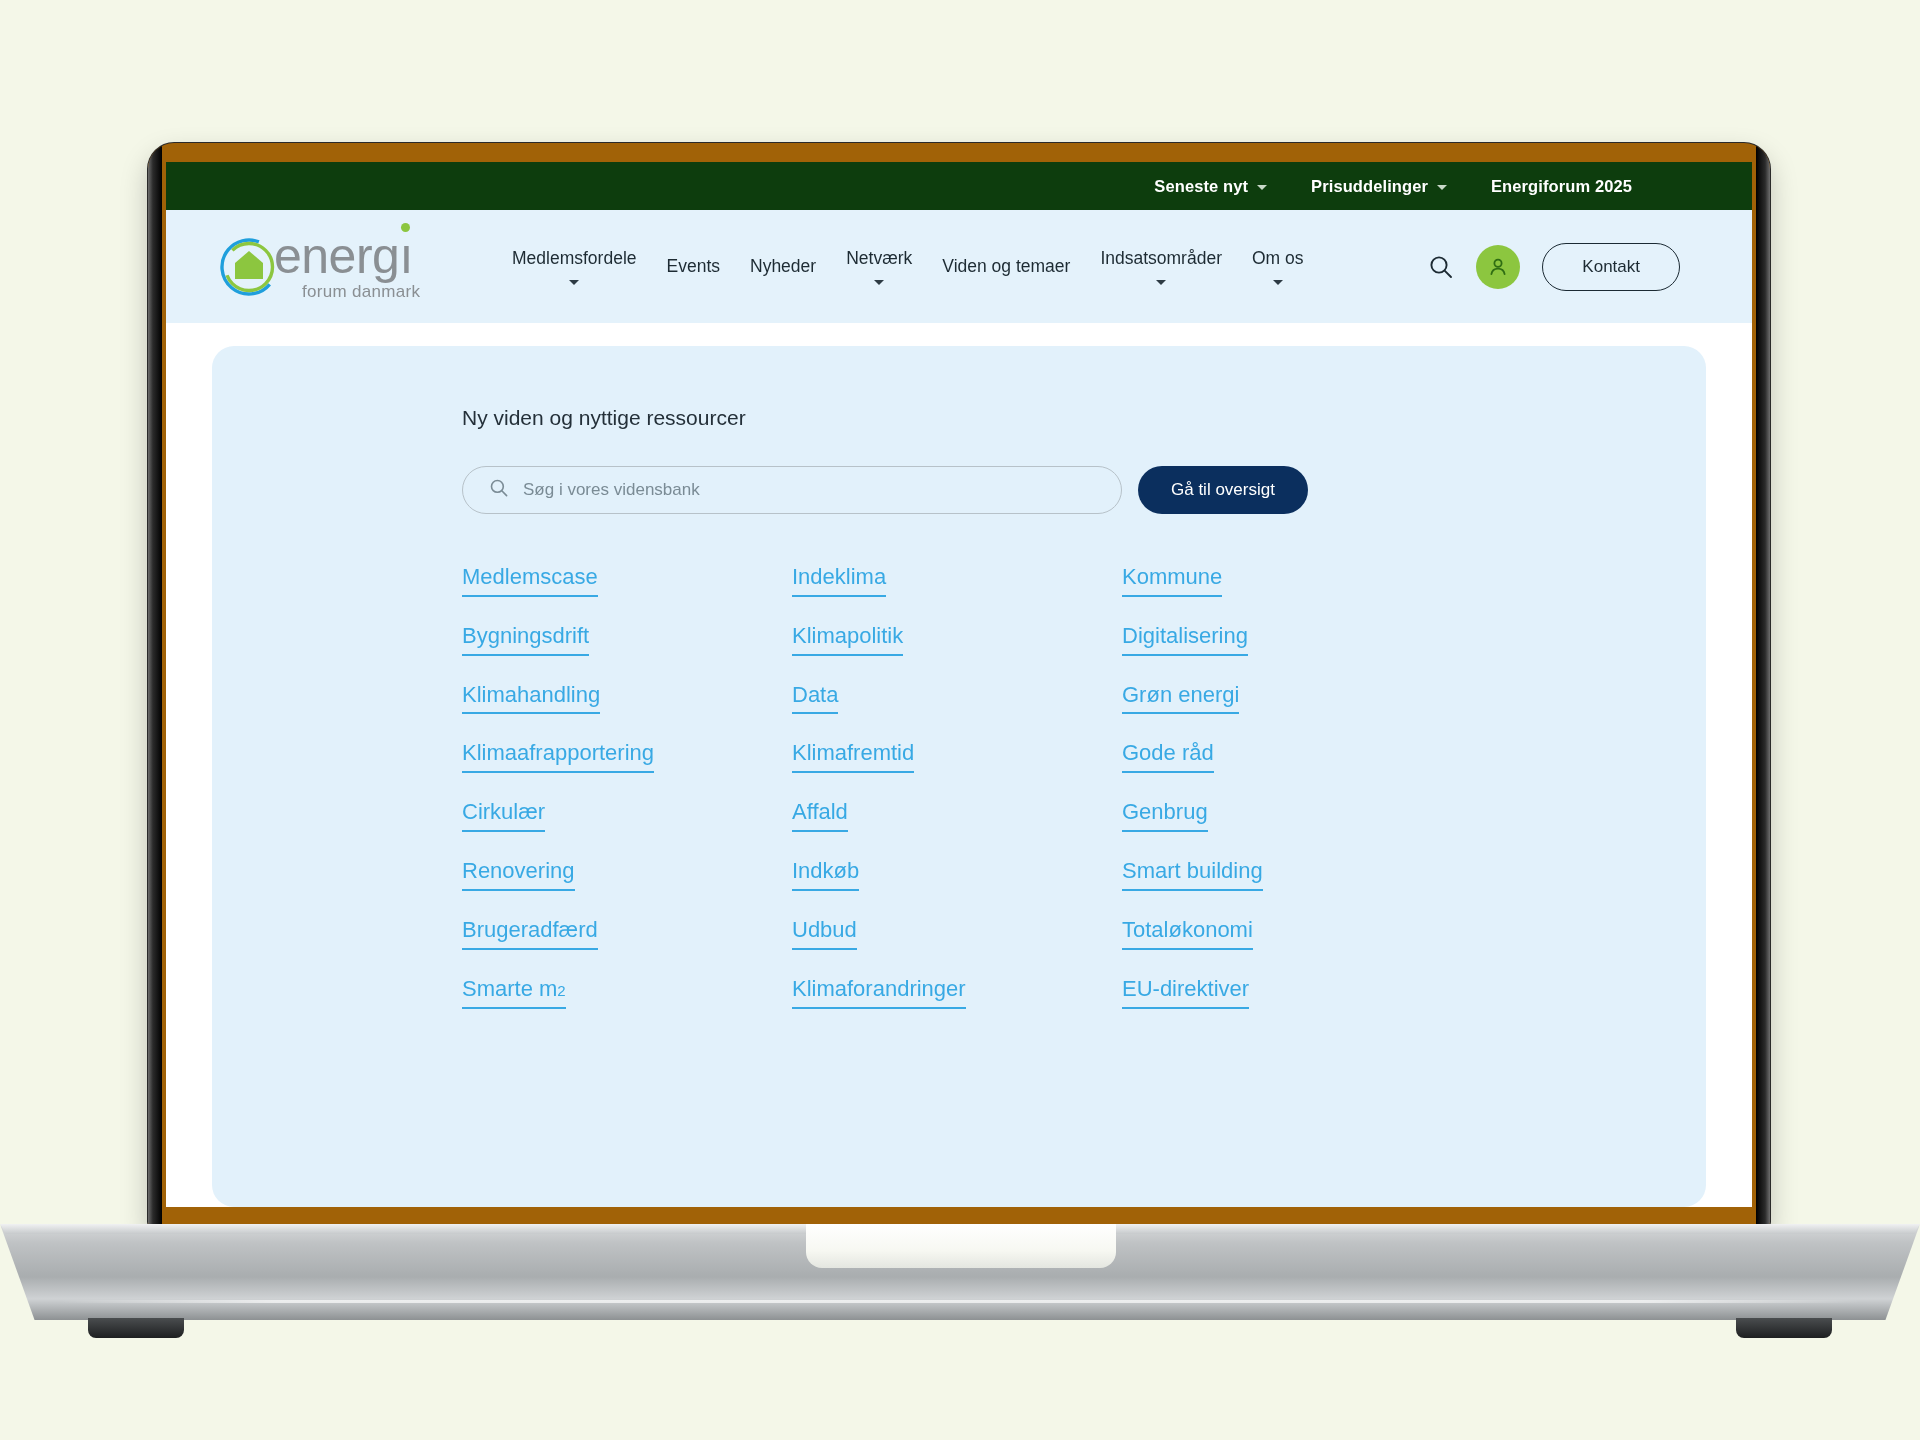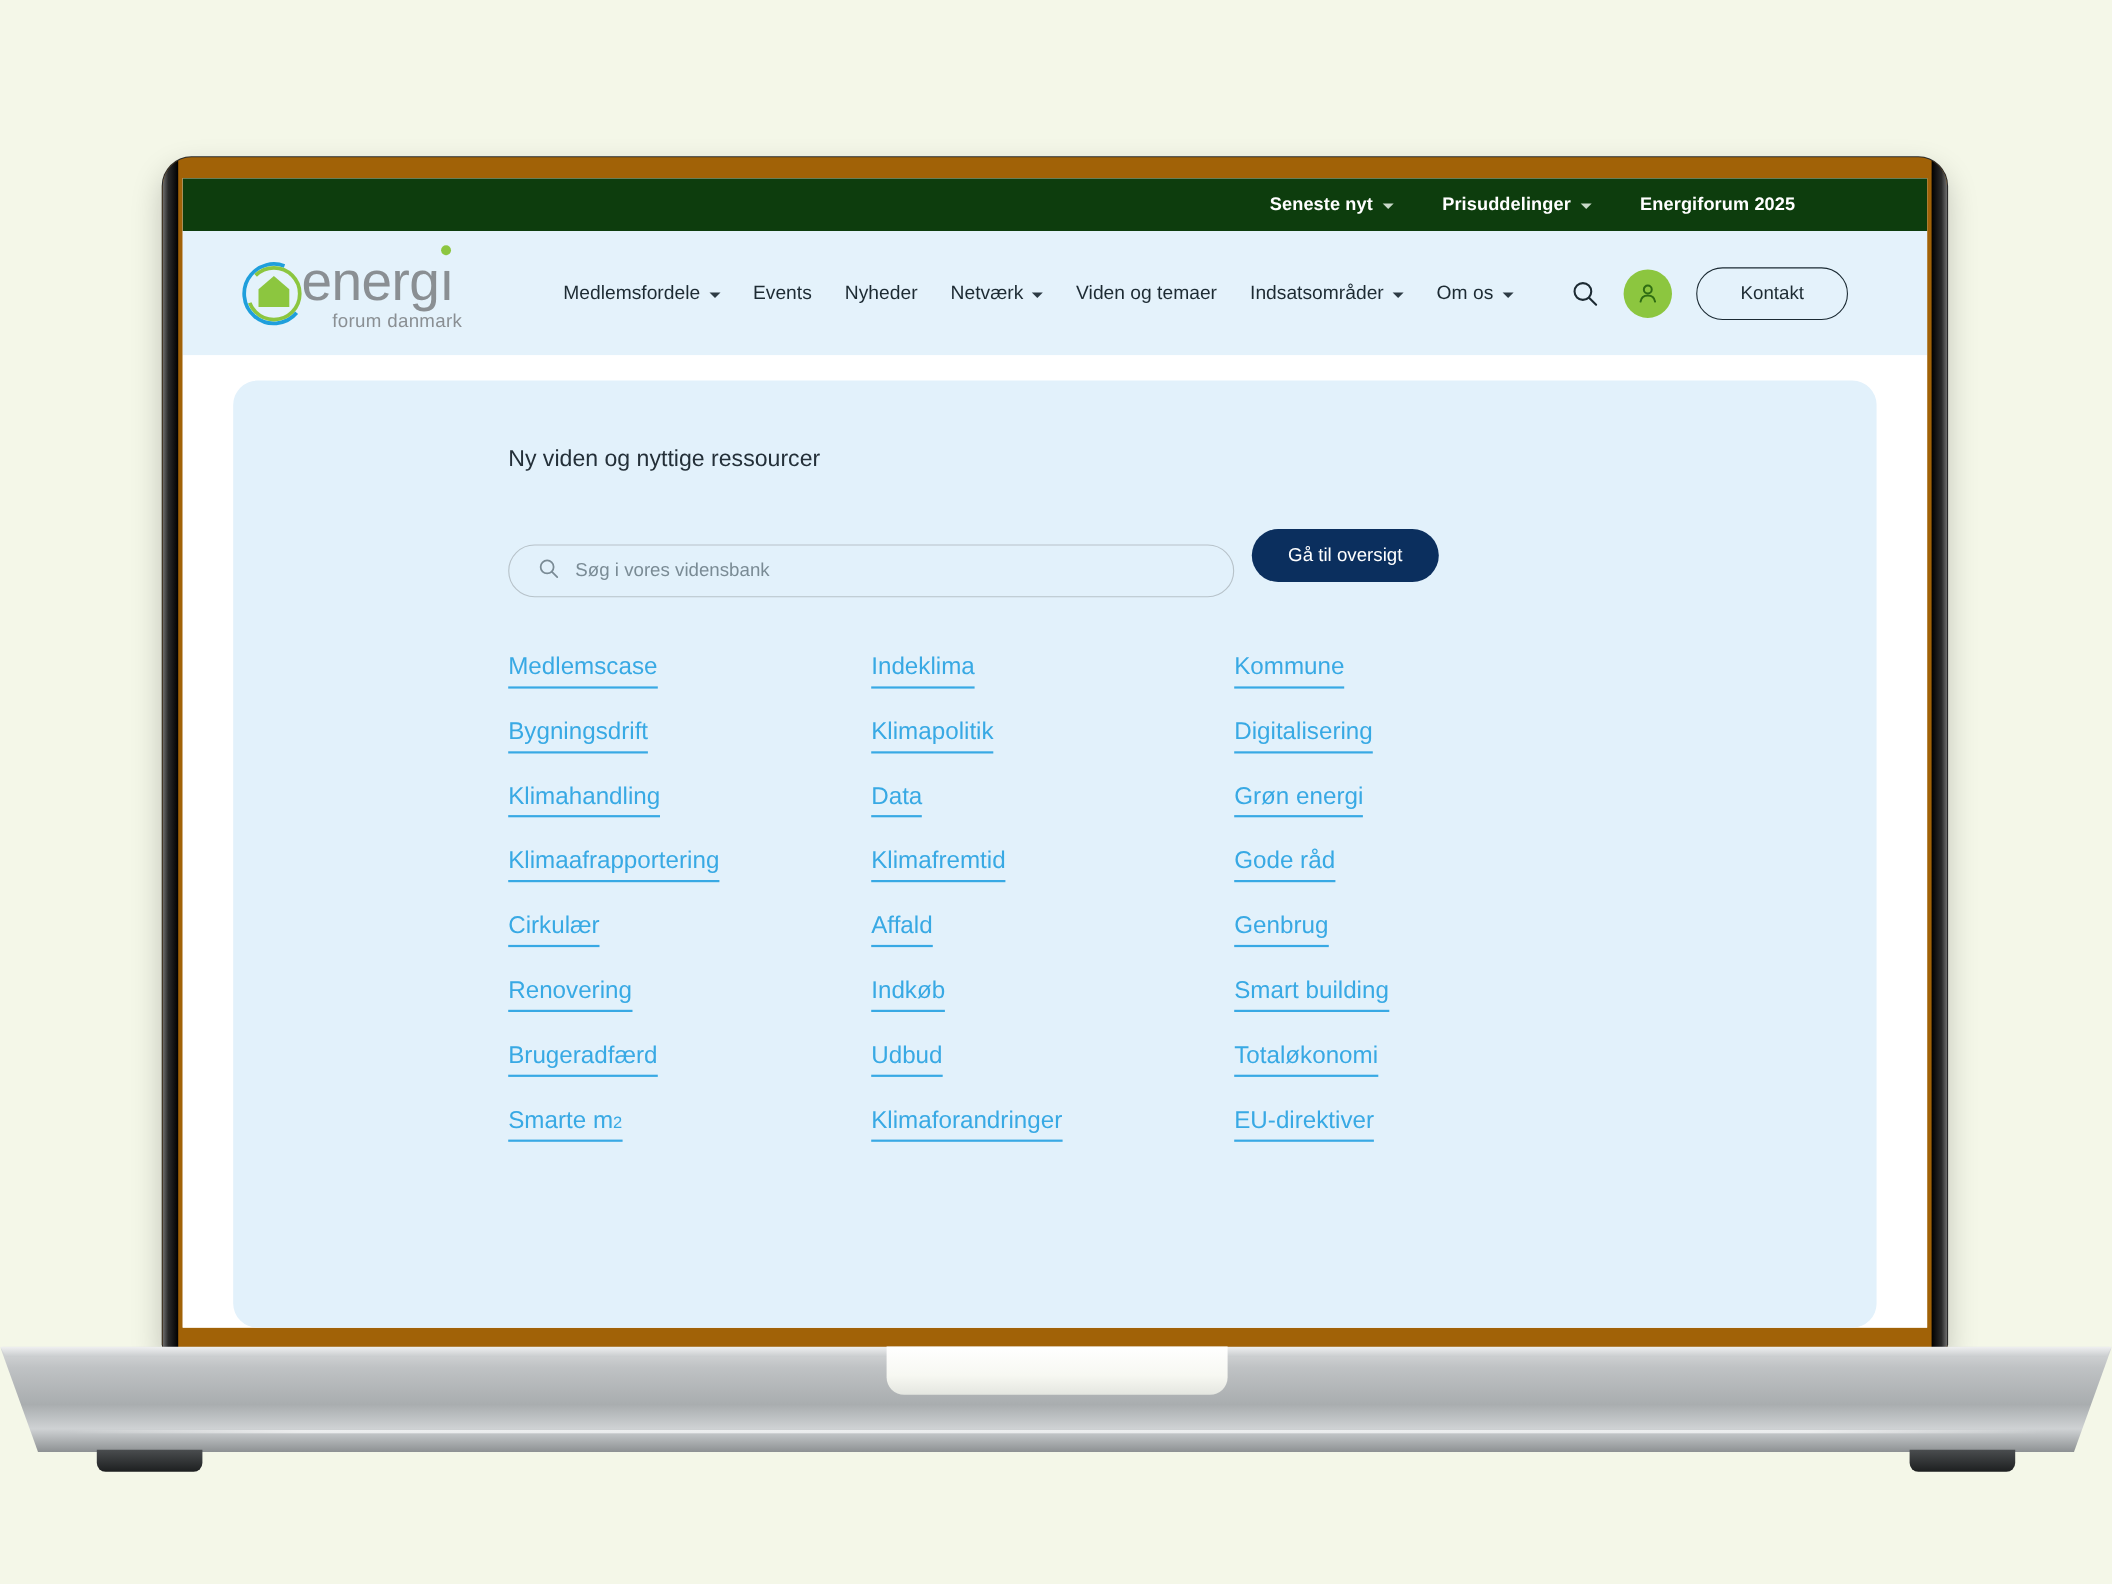--- a/index.html
+++ b/index.html
@@ -185,20 +185,21 @@
     flex: 1 1 auto;
   }
   .nav-item {
     display: flex;
     align-items: center;
     gap: 8px;
     font-size: 17.5px;
     color: #1d2b33;
     cursor: pointer;
     white-space: nowrap;
+    flex-direction: column;
   }
   .nav-caret {
     width: 0; height: 0;
     border-left: 5px solid transparent;
     border-right: 5px solid transparent;
     border-top: 5px solid #2d3b44;
     margin-top: 3px;
   }
 
   .header-right {
@@ -271,21 +272,20 @@
     width: 660px;
     height: 48px;
     background: #e2f1fb;
     border: 1.4px solid #b7c2c9;
     border-radius: 999px;
     display: flex;
     align-items: center;
     gap: 14px;
     padding: 0 26px;
     cursor: text;
-    margin-top: 29px;
   }
   .search-field input {
     border: none;
     outline: none;
     background: transparent;
     font-size: 17px;
     color: #5a6a74;
     font-family: "Liberation Sans", sans-serif;
     width: 100%;
   }

